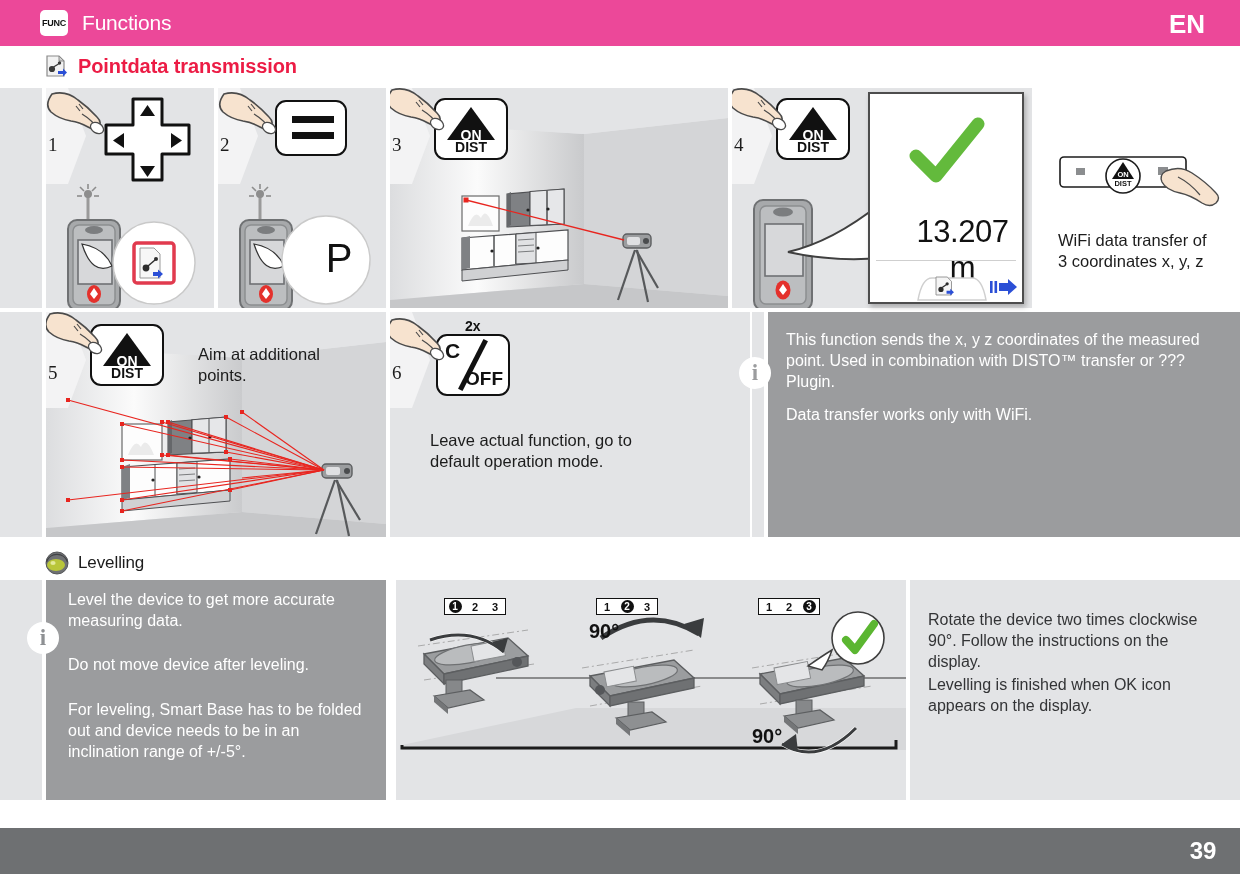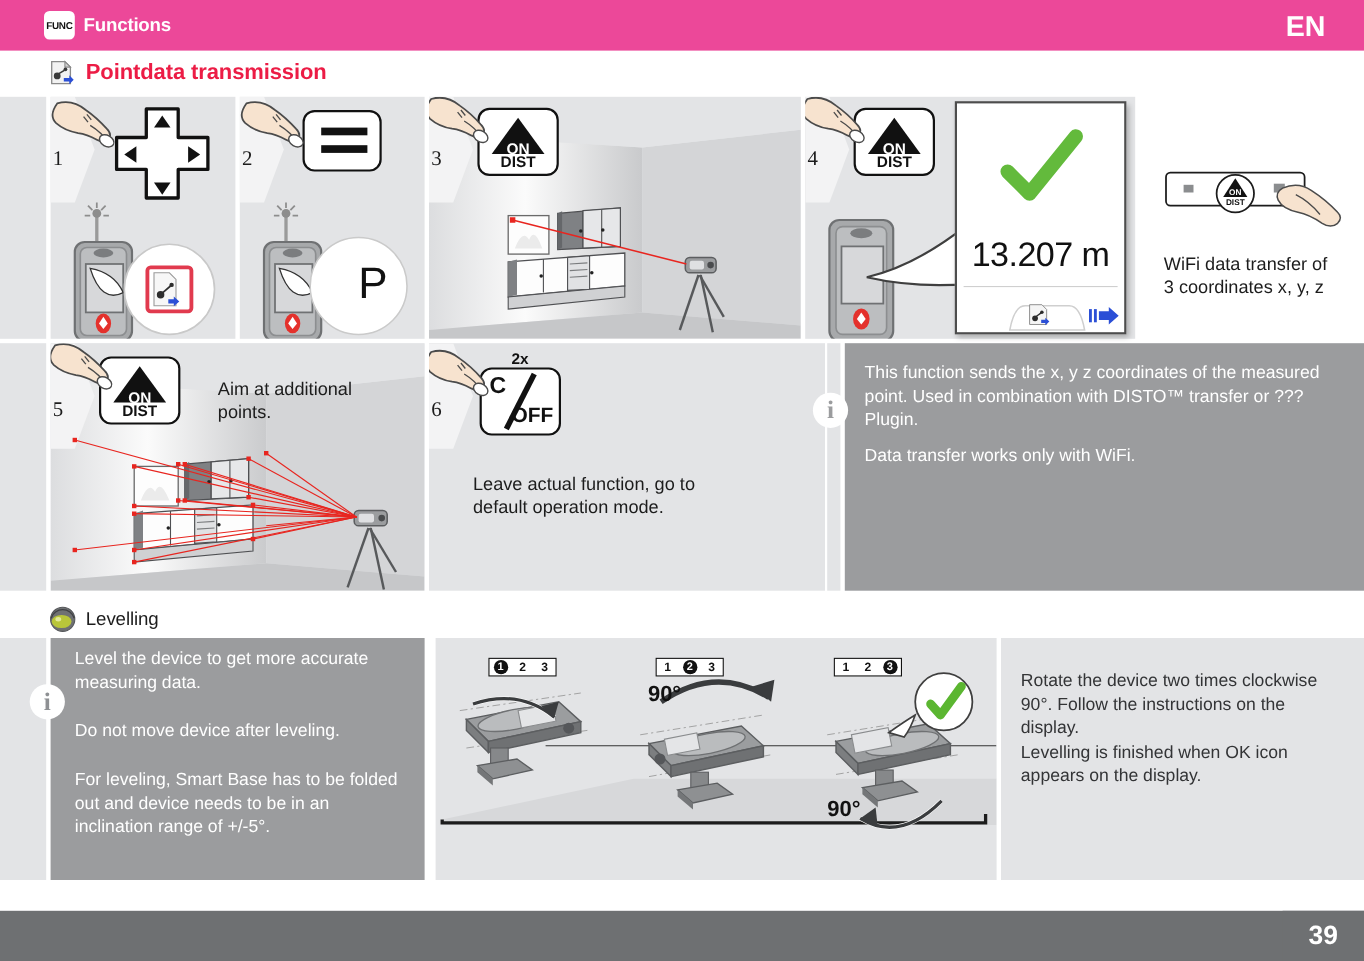--- a/index.html
+++ b/index.html
@@ -18,21 +18,21 @@
     display:flex; align-items:center;
   }
   .func-key {
     width:28px; height:26px; margin-left:40px;
     background:#fff; border-radius:5px;
     display:flex; align-items:center; justify-content:center;
     font-size:9px; font-weight:bold; color:#111; letter-spacing:-0.3px;
     font-family:"Liberation Sans", sans-serif;
   }
   .header-title {
-    margin-left:8px; color:#fff; font-size:17px; font-weight:bold;
+    margin-left:14px; color:#fff; font-size:21px; font-weight:normal;
     letter-spacing:-0.2px;
   }
   .lang-badge {
     position:absolute; right:35px; top:9px;
     color:#fff; font-size:26px; font-weight:bold;
   }
 
   
   .sec-title-row {
     position:absolute; left:0; width:1044px; height:36px;
@@ -382,21 +382,21 @@
   </div>
 
   <svg style="position:absolute;left:780px;top:196px;z-index:9;" width="110" height="70" viewBox="0 0 110 70">
     <path d="M8 56 q44 -10 92 -48 l2 54 q-50 4 -94 -6 Z" fill="#fff" stroke="#3f3f3f" stroke-width="2"></path>
   </svg>
 
   <div class="display-pop" style="left:868px;top:92px;width:156px;height:212px;">
     <svg style="position:absolute;left:38px;top:22px;" width="80" height="74" viewBox="0 0 80 74">
       <path d="M8 40 L28 60 L70 8" fill="none" stroke="#5bb631" stroke-width="13" stroke-linecap="round" stroke-linejoin="round" opacity="0.95"></path>
     </svg>
-    <div class="disp-value" style="top:120px;">13.207 m</div>
+    <div class="disp-value" style="top:120px;padding-left:33px;">13.207 m</div>
     <div class="disp-sep" style="top:166px;"></div>
     <svg style="position:absolute;left:44px;top:170px;" width="108" height="38" viewBox="0 0 108 38">
       <path d="M4 36 q4 -22 14 -22 h40 q10 0 14 22 Z" fill="#fff" stroke="#cfcfcf" stroke-width="1.4"></path>
       <g transform="translate(22,13) scale(0.62)">
         <path d="M0 0 h18 l7 7 v22 H0 Z" fill="#f5f5f5" stroke="#8a8a8a" stroke-width="1.4"></path>
         <circle cx="8" cy="20" r="4.2" fill="#2b2b2b"></circle>
         <circle cx="18" cy="11" r="2.6" fill="#2b2b2b"></circle>
         <line x1="10" y1="17" x2="17" y2="12" stroke="#2b2b2b" stroke-width="2"></line>
         <path d="M17 22 h6 v-3 l6 5.5 l-6 5.5 v-3 h-6 Z" fill="#2b4fd6"></path>
       </g>

